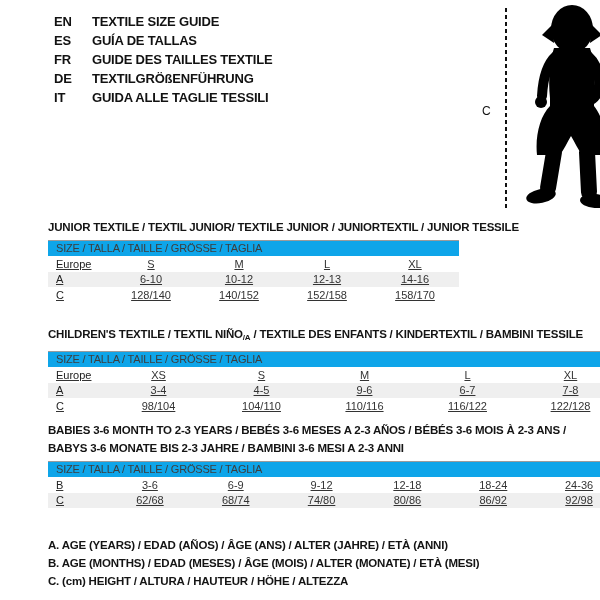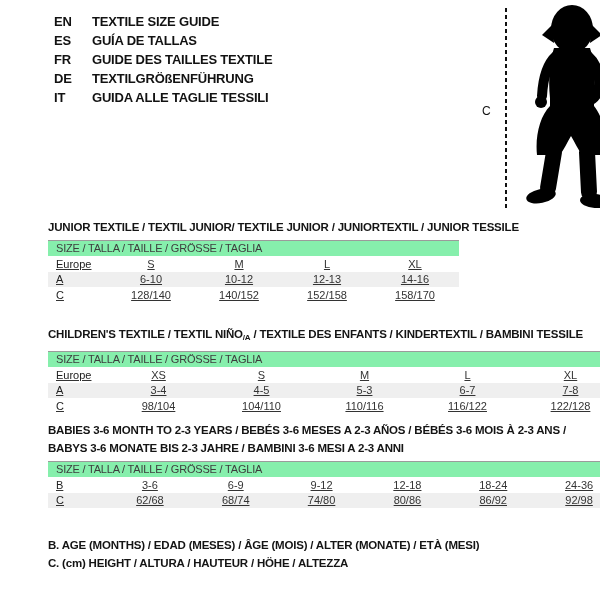--- a/index.html
+++ b/index.html
@@ -27,21 +27,21 @@
   .size-table { position:absolute; }
   .t1 { left:16px; top:218px; width:411px; }
   .t2 { left:16px; top:325px; width:574px; }
   .t3 { left:16px; top:421px; width:574px; }
   .table-title {
     font-weight:bold; font-size:11.5px; line-height:18px;
     letter-spacing:-0.2px; color:#141414; margin-bottom:4px; white-space:nowrap;
   }
   .title-sub { font-size:8px; vertical-align:-2px; }
   .size-bar {
-    height:15px; line-height:15px; background:#86efac; border-top:1px solid #9b9b9b;
+    height:15px; line-height:15px; background:#0ea5e9; border-top:1px solid #9b9b9b;
     font-size:11px; color:#3d3d3d; padding-left:8px; letter-spacing:-0.2px;
   }
   .trow { display:flex; height:15.5px; align-items:center; font-size:11px; color:#333;text-decoration:underline; }
   .trow.shaded { background:#efefef; }
   .tlabel { width:59px; padding-left:8px; box-sizing:border-box; color:#222; }
   .tcell { flex:1; text-align:center; }
 
   
   .footnotes { position:absolute; left:16px; top:536px; }
   .footnote { font-weight:bold; font-size:11.5px; line-height:18px;
@@ -132,21 +132,21 @@
       <div class="tcell">XS</div>
       <div class="tcell">S</div>
       <div class="tcell">M</div>
       <div class="tcell">L</div>
       <div class="tcell">XL</div>
     </div>
     <div class="trow shaded">
       <div class="tlabel">A</div>
       <div class="tcell">3-4</div>
       <div class="tcell">4-5</div>
-      <div class="tcell">5-3</div>
+      <div class="tcell">9-6</div>
       <div class="tcell">6-7</div>
       <div class="tcell">7-8</div>
     </div>
     <div class="trow">
       <div class="tlabel">C</div>
       <div class="tcell">98/104</div>
       <div class="tcell">104/110</div>
       <div class="tcell">110/116</div>
       <div class="tcell">116/122</div>
       <div class="tcell">122/128</div>
@@ -173,17 +173,18 @@
       <div class="tcell">62/68</div>
       <div class="tcell">68/74</div>
       <div class="tcell">74/80</div>
       <div class="tcell">80/86</div>
       <div class="tcell">86/92</div>
       <div class="tcell">92/98</div>
     </div>
   </div>
 
   <div class="footnotes">
+    <div class="footnote">A. AGE (YEARS) / EDAD (AÑOS) / ÂGE (ANS) / ALTER (JAHRE) / ETÀ (ANNI)</div>
     <div class="footnote">B. AGE (MONTHS) / EDAD (MESES) / ÂGE (MOIS) / ALTER (MONATE) / ETÀ (MESI)</div>
     <div class="footnote">C. (cm) HEIGHT / ALTURA / HAUTEUR / HÖHE / ALTEZZA</div>
   </div>
 
 </div>
 
 </body></html>

